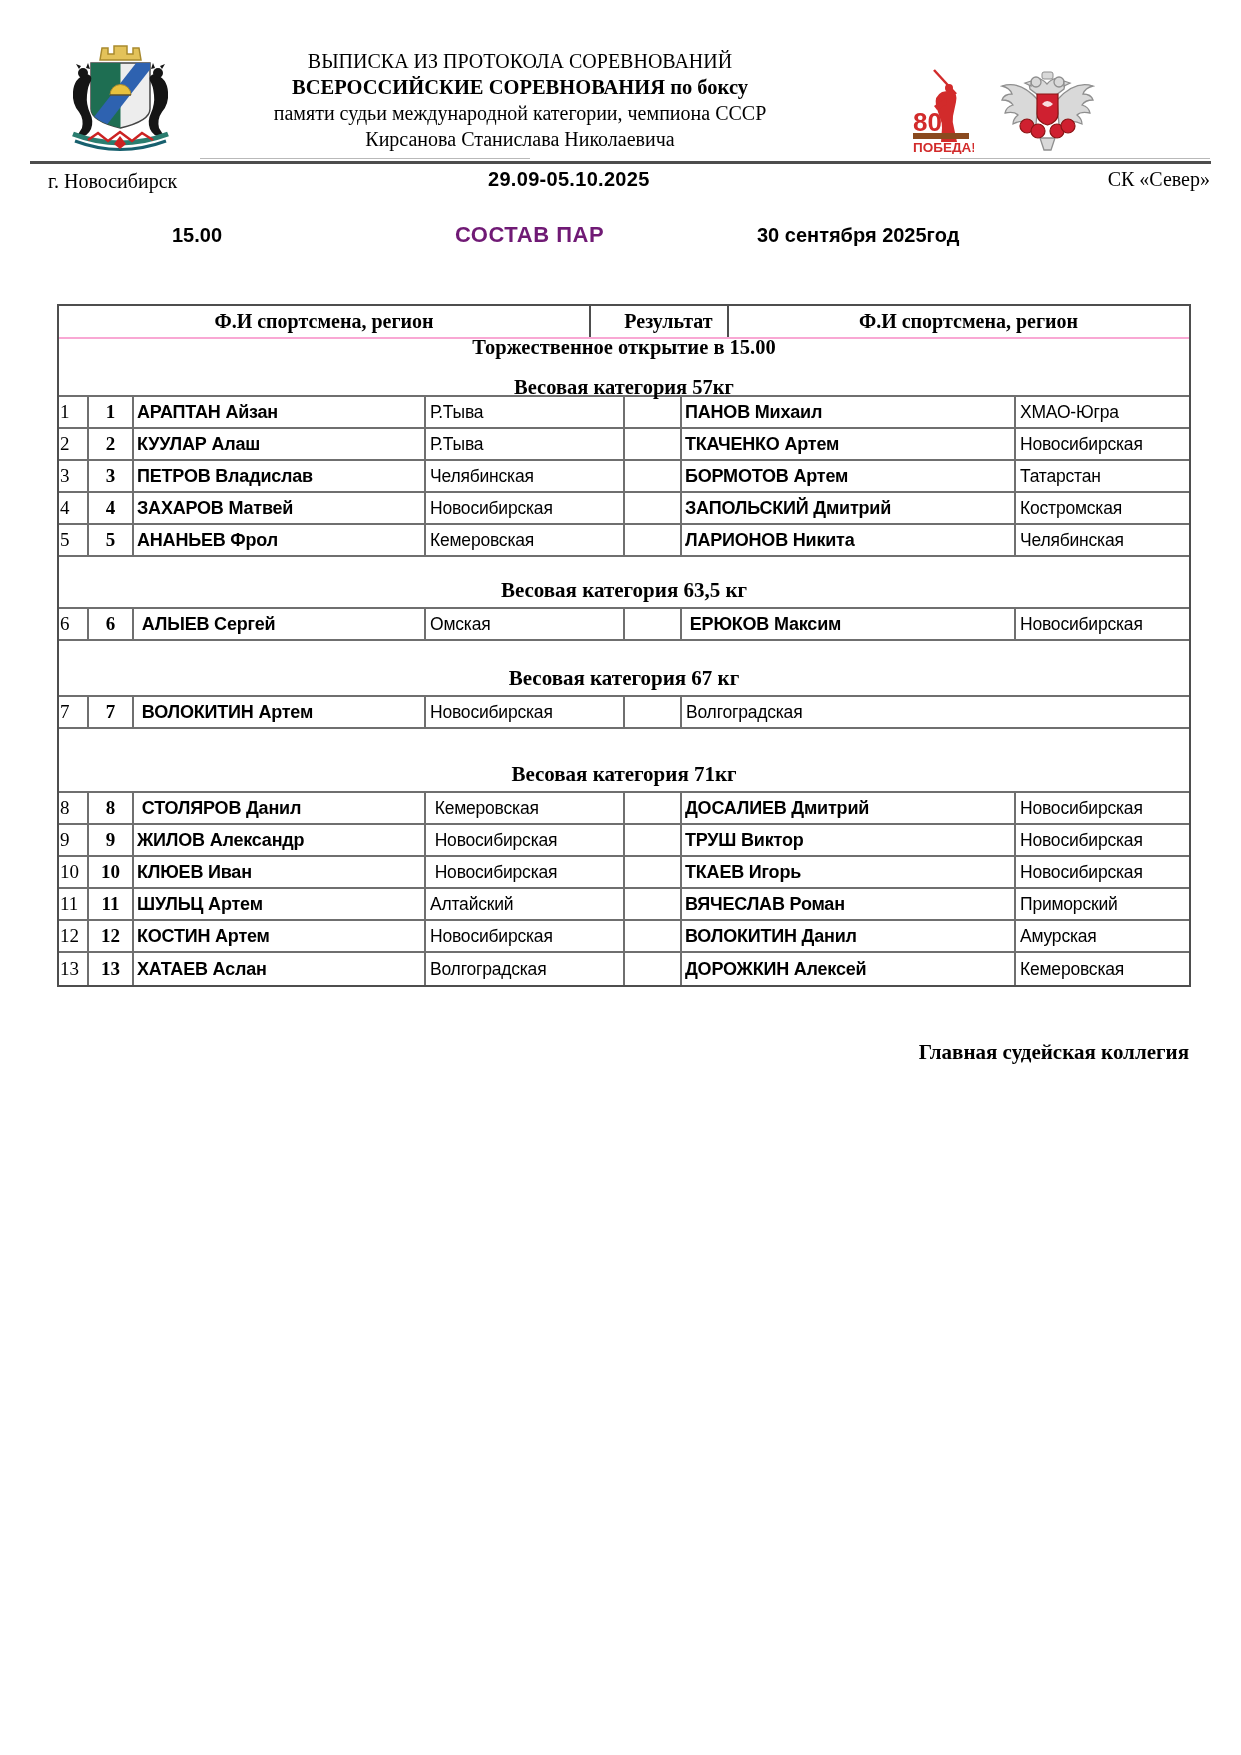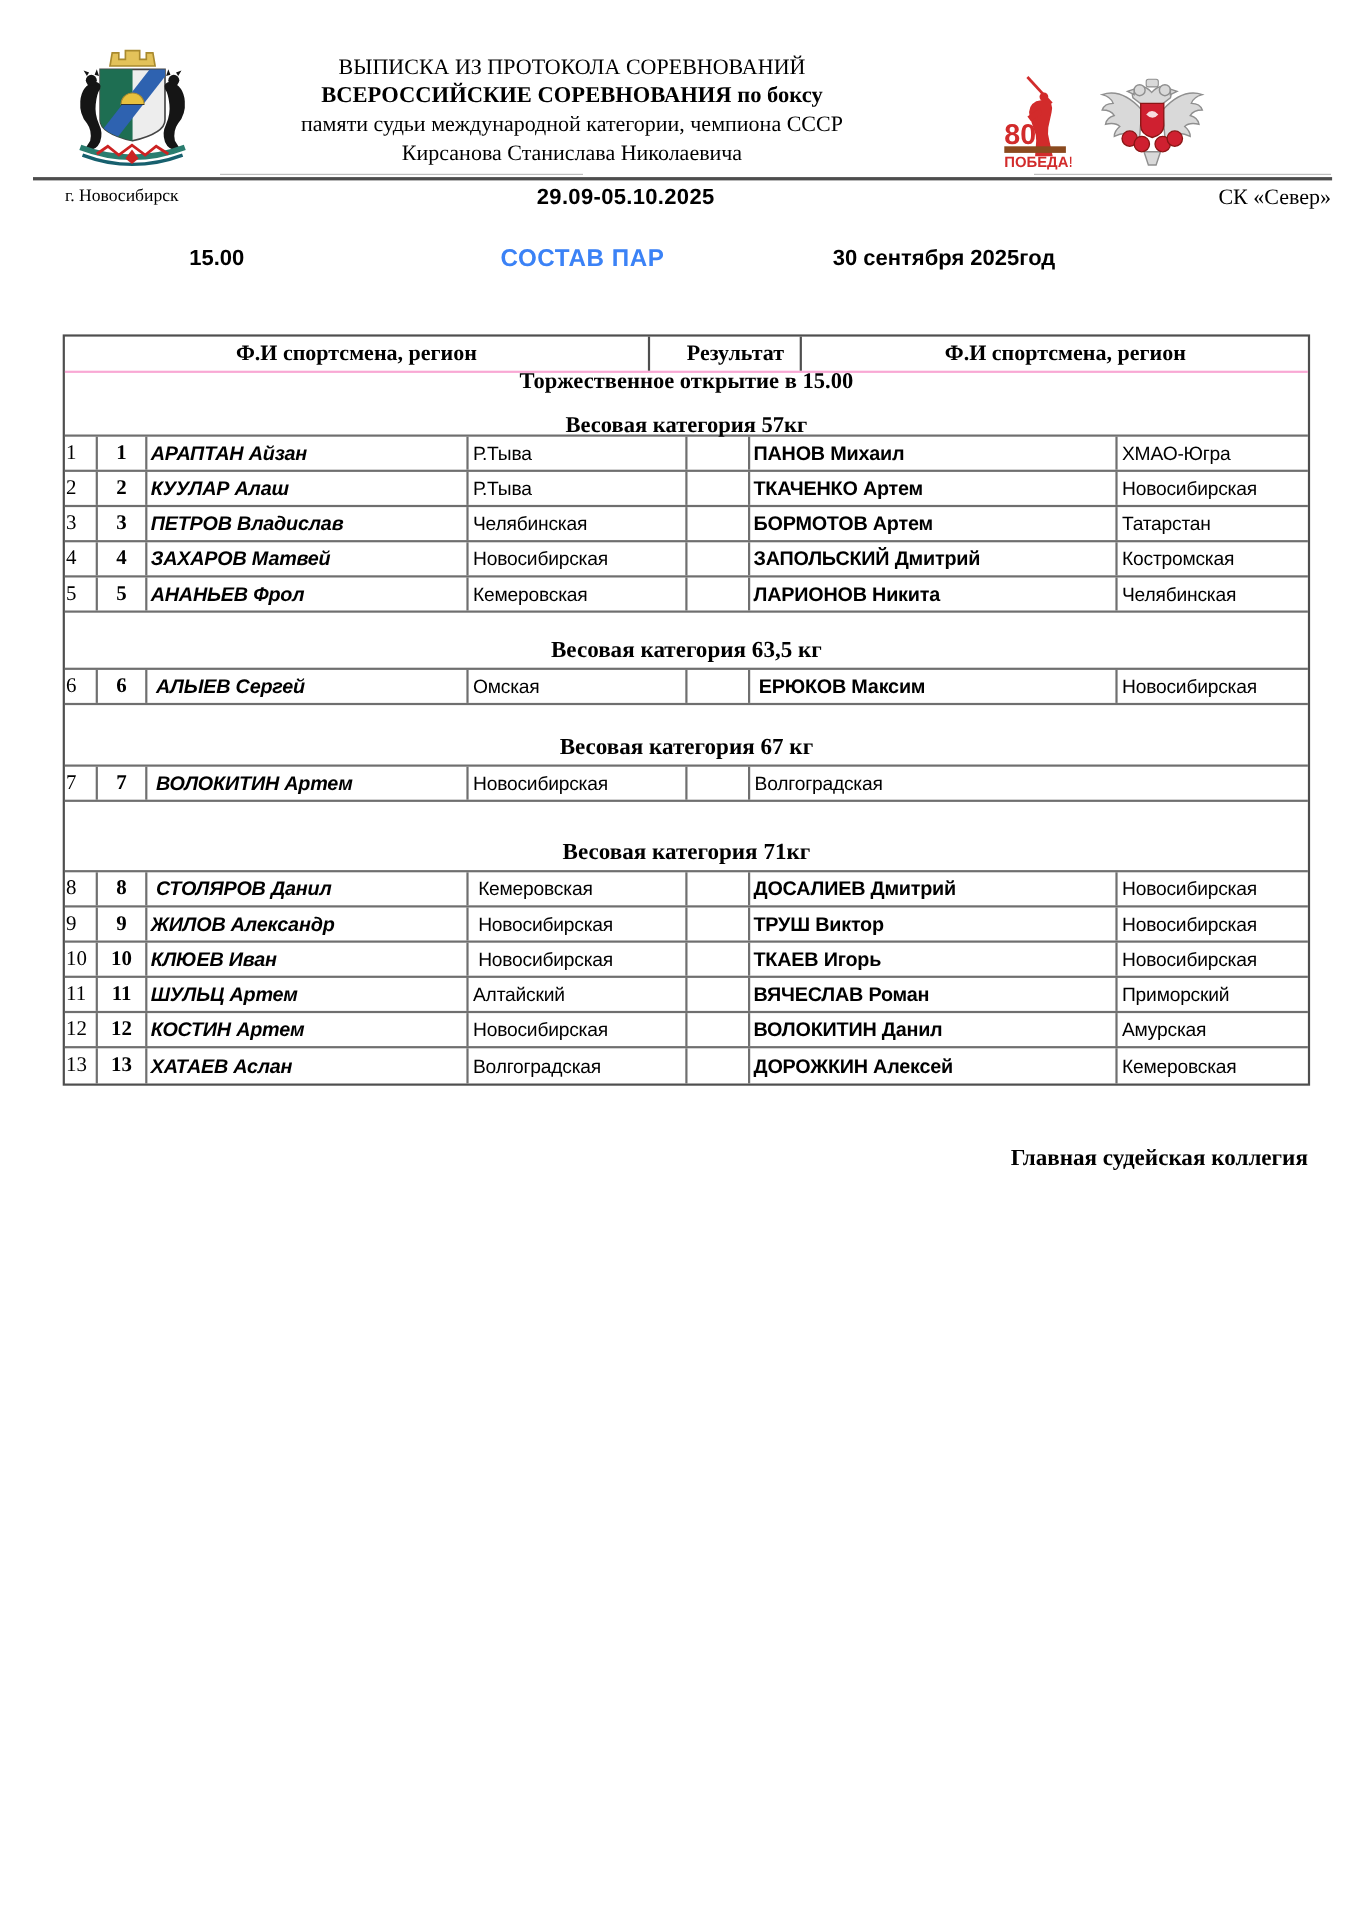--- a/index.html
+++ b/index.html
@@ -15,21 +15,21 @@
   .hdr-text { position:absolute; left:165px; top:10px; width:710px; text-align:center; }
   .hdr-text .l { font-size:20px; line-height:26px; white-space:nowrap; }
   .hdr-text .l2 { font-weight:bold; font-size:20.5px; }
   .logo80 { position:absolute; left:912px; top:30px; width:62px; height:86px; }
   .eagle { position:absolute; left:1000px; top:28px; }
 
   .rule-light { position:absolute; top:158px; left:200px; width:330px; height:1px; background:#b9b9b9; }
   .rule-light2 { position:absolute; top:158px; left:940px; width:270px; height:1px; background:#b9b9b9; }
   .rule { position:absolute; top:161px; left:30px; width:1181px; height:3px; background:#4d4d4d; }
 
-  .info-city  { position:absolute; top:170px; left:59px;  font-size:16px; }
+  .info-city  { position:absolute; top:170px; left:48px;  font-size:20px; }
   .info-dates { position:absolute; top:168px; left:488px; font-family:"Liberation Sans", sans-serif; font-weight:bold; font-size:20px; letter-spacing:.3px; }
   .info-venue { position:absolute; top:168px; right:31px; font-size:20px; }
 
   .meta-time  { position:absolute; top:224px; left:172px; font-family:"Liberation Sans", sans-serif; font-weight:bold; font-size:20px; }
   .meta-title { position:absolute; top:222px; left:455px; font-family:"Liberation Sans", sans-serif; font-weight:bold; font-size:22px; letter-spacing:.5px; }
   .meta-date  { position:absolute; top:224px; left:757px; font-family:"Liberation Sans", sans-serif; font-weight:bold; font-size:20px; }
 
   
   .tbl { position:absolute; top:304px; left:57px; width:1134px; border:2px solid #4e4e4e; background:#fff; }
   .thead { display:flex; border-bottom:2px solid #f9a8d4; height:33px;gap:19px; }
@@ -45,21 +45,21 @@
   .sec { height:56px; border-bottom:2px solid #6f6f6f; display:flex; align-items:flex-end; justify-content:center; }
   .sec-1 { height:54px; } .sec-2 { height:52px; } .sec-3 { height:56px; } .sec-4 { height:64px; }
   .sec-title { font-weight:bold; font-size:21px; padding-bottom:4px; }
 
   .trow { display:flex; height:32px; border-bottom:2px solid #6f6f6f; }
   .tbl > :last-child, .trow:last-child { border-bottom:none; }
   .c { border-right:2px solid #6f6f6f; display:flex; align-items:center; overflow:hidden; white-space:pre; }
   .c:last-child { border-right:none; }
   .c-n1 { width:30px; font-size:19px; padding-left:1px; }
   .c-n2 { width:45px; font-size:19px; font-weight:bold; justify-content:center; }
-  .c-name1 { width:292px;font-style:italic; } .c-region1 { width:199px; } .c-result { width:57px; }
+  .c-name1 { width:292px; } .c-region1 { width:199px; } .c-result { width:57px; }
   .c-name2 { width:334px; } .c-region2 { flex:1; }
   .nm { font-family:"Liberation Sans", sans-serif; font-weight:bold; font-size:18px; letter-spacing:-.2px; padding-left:3px; }
   .rg { font-family:"Liberation Sans", sans-serif; font-size:17.5px; letter-spacing:-.2px; padding-left:4px; }
 
   .sign { position:absolute; top:1040px; right:52px; font-weight:bold; font-size:21px; }
 </style>
 </head>
 <body>
 
 <div class="page">
@@ -135,21 +135,21 @@
 
   <div class="rule-light"></div>
   <div class="rule-light2"></div>
   <div class="rule"></div>
 
   <div class="info-city">г. Новосибирск</div>
   <div class="info-dates">29.09-05.10.2025</div>
   <div class="info-venue">СК «Север»</div>
 
   <div class="meta-time">15.00</div>
-  <div class="meta-title" style="color:#3b82f6;">СОСТАВ ПАР</div>
+  <div class="meta-title" style="color:#701a75;">СОСТАВ ПАР</div>
   <div class="meta-date">30 сентября 2025год</div>
 
   <div class="tbl">
     <div class="thead">
       <div class="th th-left">Ф.И спортсмена, регион</div>
       <div class="th th-res">Результат</div>
       <div class="th th-right">Ф.И спортсмена, регион</div>
     </div>
     <div class="opening">
       <div class="op-l">Торжественное открытие в 15.00</div>

